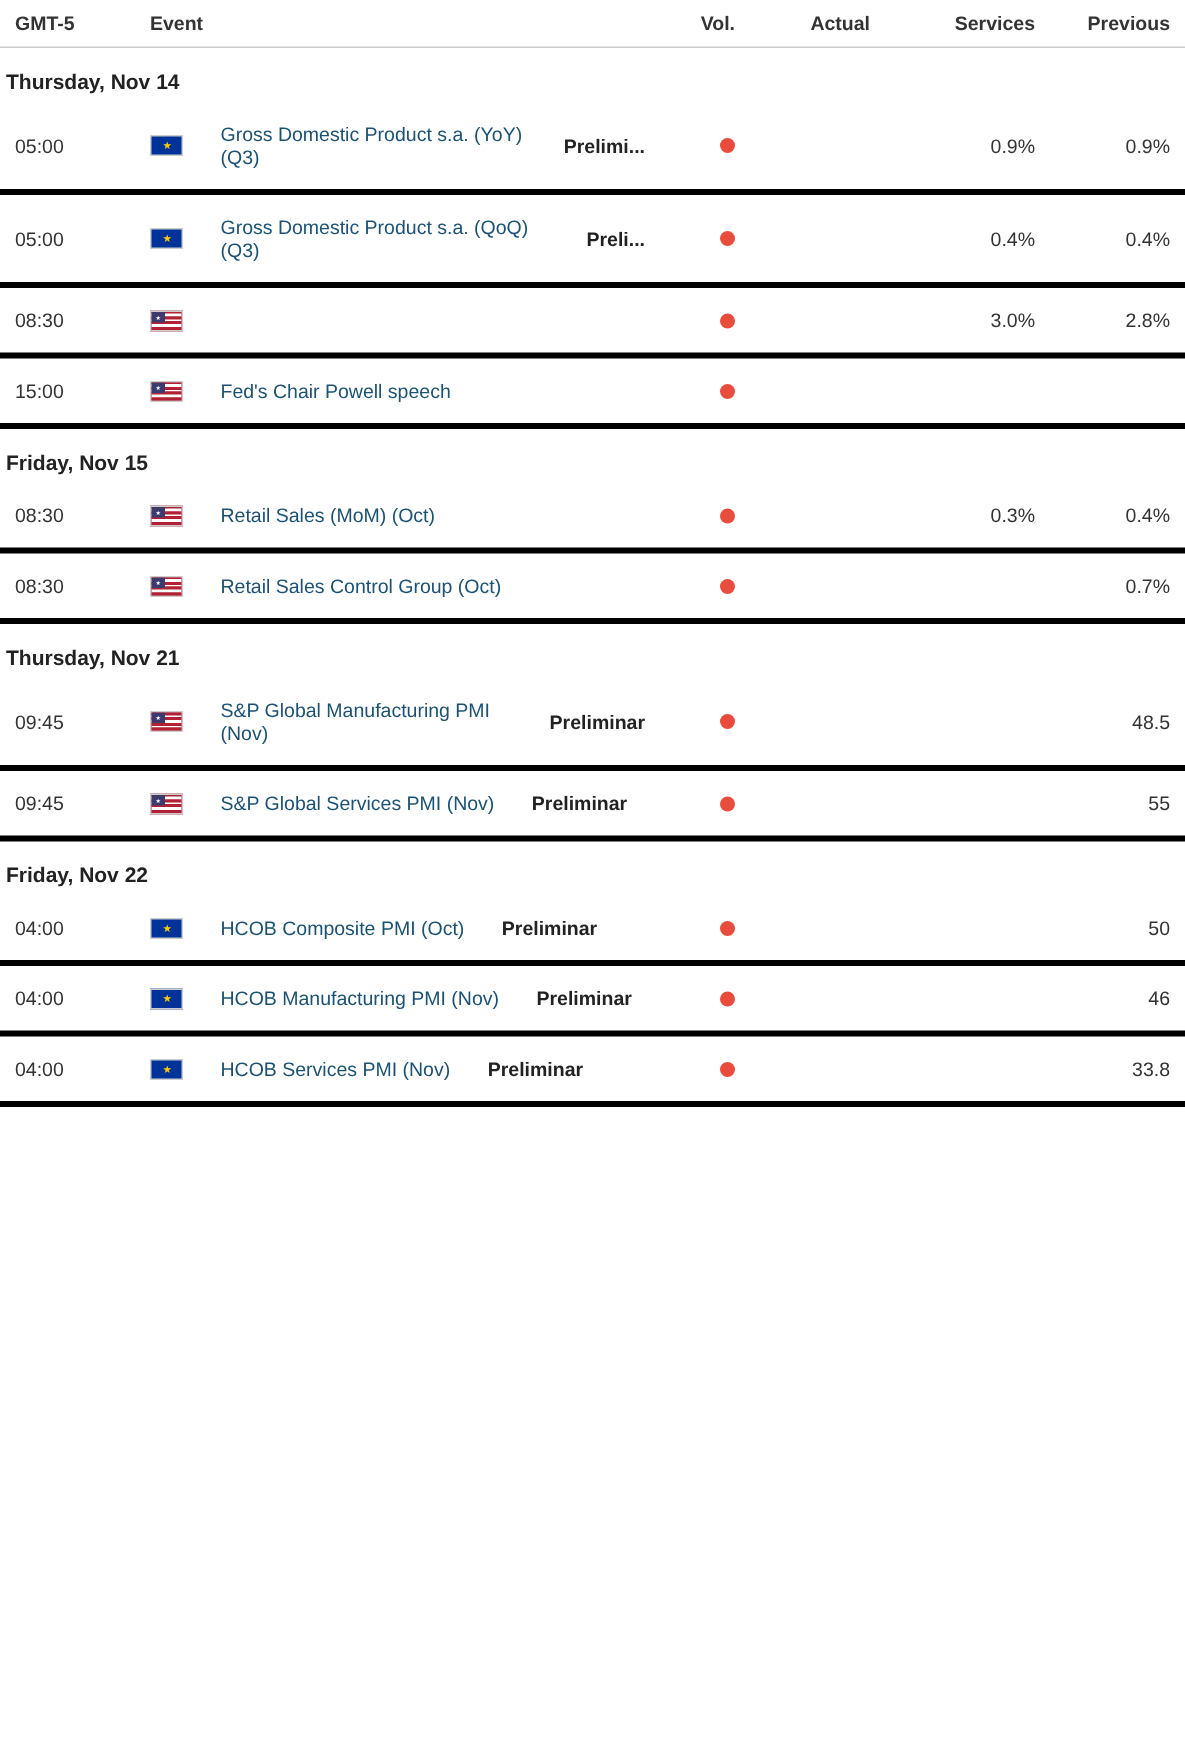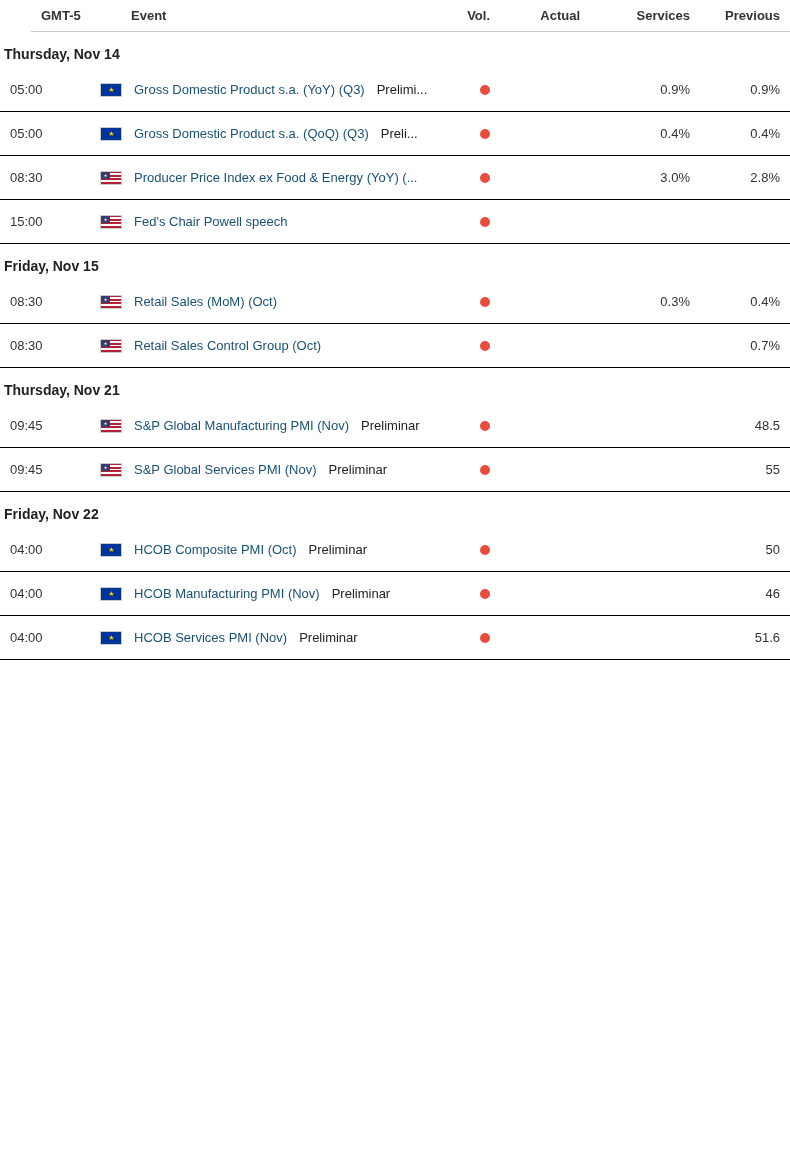--- a/index.html
+++ b/index.html
@@ -12,21 +12,20 @@
     }
 
     .header-row {
       display: grid;
       grid-template-columns: 90px 1fr 60px 90px 110px 90px;
       padding: 8px 10px;
       border-bottom: 1px solid #ccc;
       color: #333;
       font-weight: 600;
       font-size: 13px;
-      margin-left: 31px;
     }
 
     .header-row span { display: flex; align-items: center; }
     .header-row .col-vol,
     .header-row .col-actual,
     .header-row .col-consensus,
     .header-row .col-previous {
       justify-content: flex-end;
     }
 
@@ -34,43 +33,43 @@
       padding: 14px 10px 6px 4px;
       font-weight: 700;
       font-size: 14px;
       color: #222;
     }
 
     .event-row {
       display: grid;
       grid-template-columns: 90px 1fr 60px 90px 110px 90px;
       padding: 14px 10px;
-      border-bottom: 1px solid #000000;
+      border-bottom: 4px solid #000000;
       align-items: center;
     }
 
     .event-row .col-time {
       font-size: 13px;
       color: #333;
     }
 
     .event-row .col-event {
       display: flex;
       align-items: center;
-      gap: 12px;
+      gap: 25px;
       font-size: 13px;
     }
 
     .event-row .col-event a {
       color: #1a5276;
       text-decoration: none;
     }
 
     .event-row .col-event .bold-part {
-      font-weight: 400;
+      font-weight: 700;
       color: #222;
     }
 
     .event-row .col-vol {
       display: flex;
       justify-content: flex-end;
       align-items: center;
     }
 
     .event-row .col-actual,
@@ -201,21 +200,20 @@
             <div class="stripe red"></div>
             <div class="stripe white"></div>
             <div class="stripe red"></div>
             <div class="stripe white"></div>
             <div class="stripe red"></div>
             <div class="stripe white"></div>
             <div class="stripe red"></div>
           </div>
           <div class="flag-us-canton"></div>
         </span>
-        <a href="#">Producer Price Index ex Food &amp; Energy (YoY) (...</a>
       </div>
       <div class="col-vol">
         <span class="red-dot"></span>
       </div>
       <div class="col-actual"></div>
       <div class="col-consensus">3.0%</div>
       <div class="col-previous">2.8%</div>
     </div>
     <div class="event-row">
       <div class="col-time">15:00</div>
@@ -375,15 +373,15 @@
       <div class="col-event">
         <span class="flag flag-eu"></span>
         <a href="#">HCOB Services PMI (Nov)</a>
         <span class="bold-part">Preliminar</span>
       </div>
       <div class="col-vol">
         <span class="red-dot"></span>
       </div>
       <div class="col-actual"></div>
       <div class="col-consensus"></div>
-      <div class="col-previous">51.6</div>
+      <div class="col-previous">33.8</div>
     </div>
   </div>
 
 </body></html>

